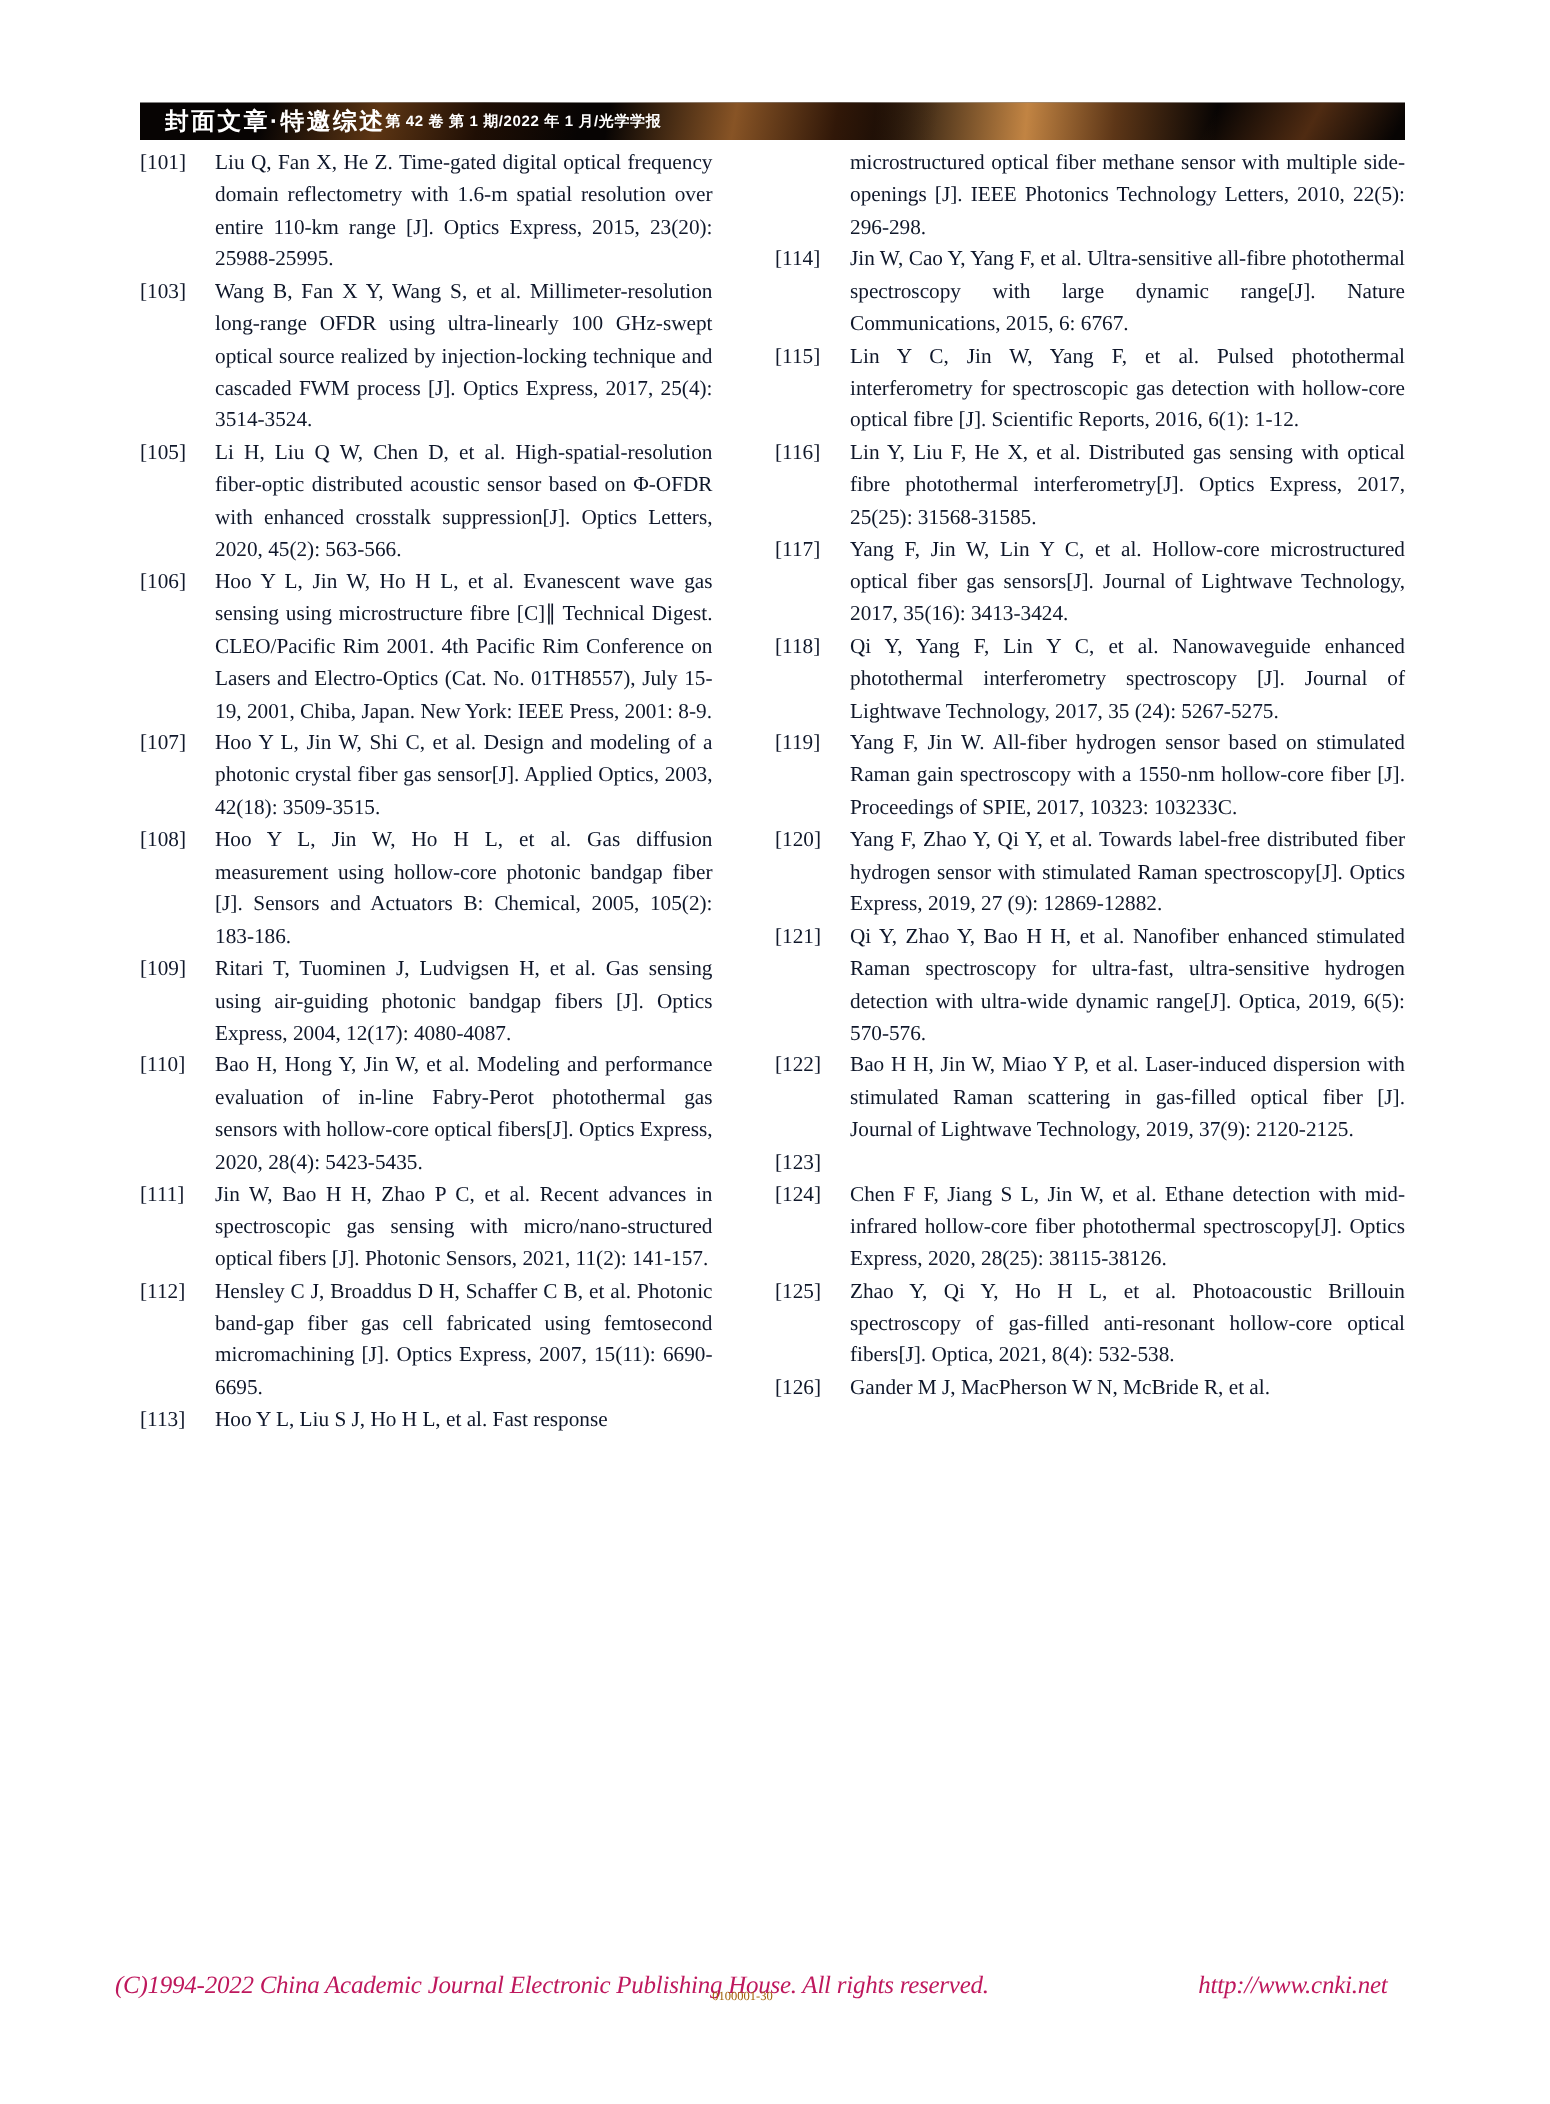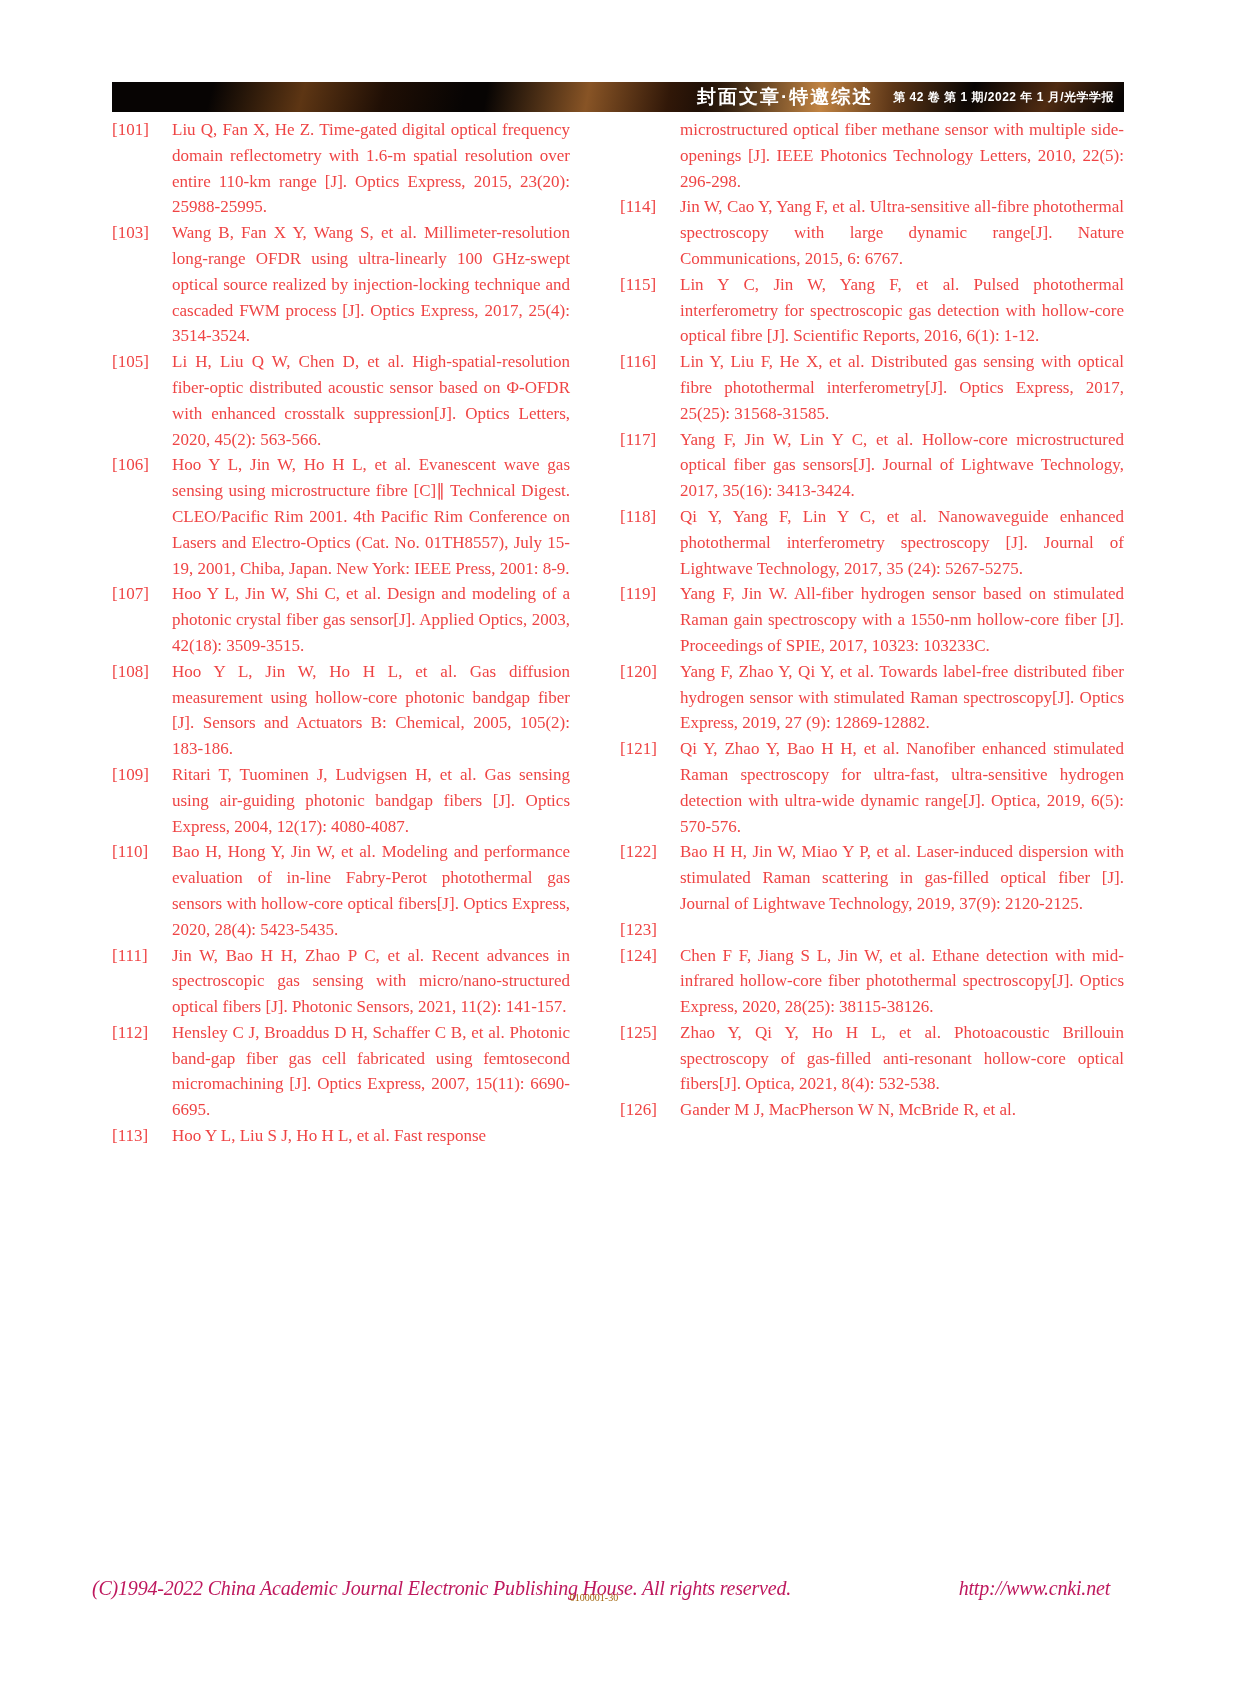--- a/index.html
+++ b/index.html
@@ -4,41 +4,40 @@
 <style>
   html,body { margin:0; padding:0; background:#ffffff; }
   .page {
     position:relative; width:1240px; height:1683px; background:#ffffff;
     overflow:hidden; font-family:"Liberation Serif", serif;
   }
   
   .header-bar {
     position:absolute; left:112px; top:82px; width:1012px; height:30px;
     box-sizing:border-box; padding:0 10px 0 20px;
-    display:flex; align-items:center; justify-content:flex-end;
+    display:flex; align-items:center; justify-content:flex-start;
     color:#ffffff; font-family:"Liberation Sans", sans-serif; font-weight:bold;
     background-color:#070403;
     background-image:
       linear-gradient(105deg, rgba(0,0,0,0) 10%, rgba(122,70,25,0.75) 19%, rgba(34,16,5,0.9) 27%, rgba(0,0,0,0) 35%),
       linear-gradient(100deg, rgba(0,0,0,0) 37%, rgba(168,104,46,0.8) 47%, rgba(56,27,9,0.85) 55%, rgba(0,0,0,0) 63%),
       linear-gradient(95deg,  rgba(0,0,0,0) 58%, rgba(214,146,74,0.9) 70%, rgba(130,76,32,0.7) 77%, rgba(0,0,0,0) 85%),
       linear-gradient(120deg, rgba(0,0,0,0) 84%, rgba(118,64,26,0.65) 92%, rgba(0,0,0,0) 99%);
-    gap: 20px;
   }
   .header-left  { font-size:19px; letter-spacing:2px; }
   .header-right { font-size:12px; letter-spacing:0.5px; }
 
   
   .columns {
     position:absolute; left:112px; top:117px; width:1012px;
     display:grid; grid-template-columns:458px 504px; column-gap:50px;
   }
   .col { min-width:0; }
   .ref {
-    display:flex; font-size:17px; line-height:25.8px; color:#ef4444;
+    display:flex; font-size:17px; line-height:25.8px; color:#0f172a;
   }
   .ref-num { width:60px; flex:none; }
   .ref-text { flex:1; text-align:justify; text-justify:inter-word; }
 
   
   .copyright-row {
     position:absolute; left:92px; top:1577px; width:1018px;
     display:flex; justify-content:space-between;
     font-size:20px; color:#be185d; letter-spacing:-0.2px;font-style:italic;
   }

